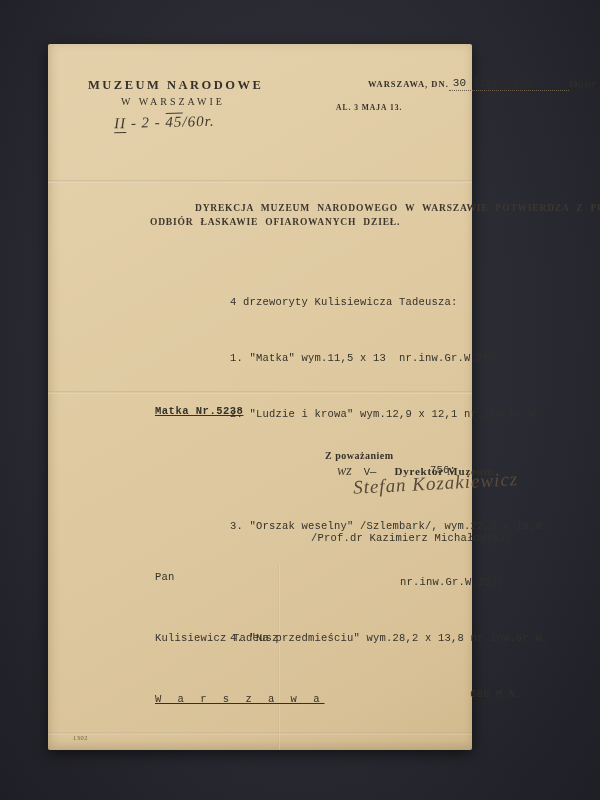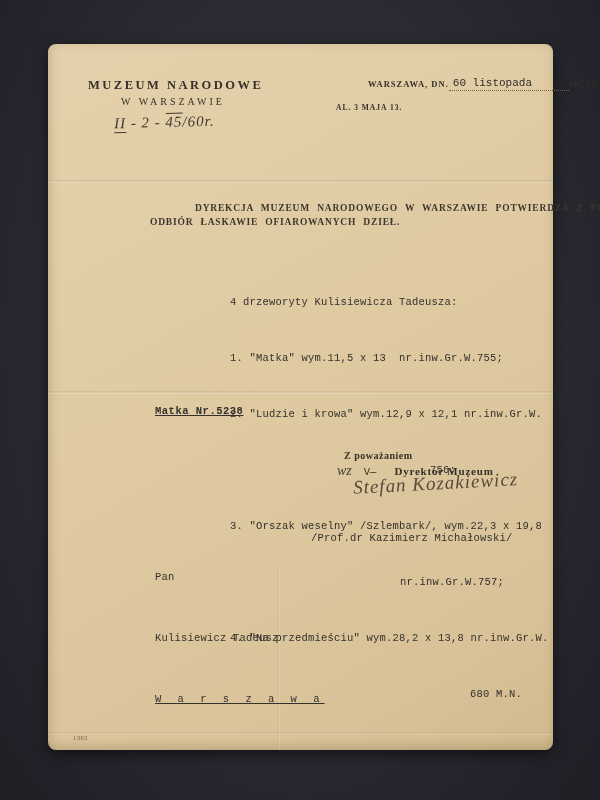--- a/index.html
+++ b/index.html
@@ -6,26 +6,26 @@
   body{
     width:600px;height:800px;position:relative;overflow:hidden;
     background:#26262d;
     font-family:"Liberation Serif", serif;
   }
   .photo-bg{
     position:absolute;inset:0;
     background:radial-gradient(ellipse at 50% 42%, #31313a 0%, #2a2a32 55%, #1e1e25 100%);
   }
   .paper{
-    position:absolute;left:48px;top:44px;width:505px;height:706px;
+    position:absolute;left:48px;top:44px;width:424px;height:706px;
     background:linear-gradient(150deg,#e4d1ab 0%,#dfcaa2 45%,#d9c298 85%,#d2ba8e 100%);
     box-shadow:0 4px 14px rgba(0,0,0,.55),
                inset 0 -4px 10px rgba(100,80,45,.18),
                inset 4px 0 10px rgba(100,80,45,.10);
-    border-radius:8px;
+    border-radius:2px;
   }
   .crease-h{
     position:absolute;left:0;width:100%;height:3px;
     background:linear-gradient(to bottom, rgba(110,90,55,.16), rgba(255,250,235,.30));
     pointer-events:none;
   }
   .crease-v{
     position:absolute;width:2px;
     background:linear-gradient(to right, rgba(110,90,55,.12), rgba(255,250,235,.28));
     pointer-events:none;
@@ -62,21 +62,21 @@
   .list-block{position:absolute;left:182px;top:212px;}
   .list-block .tl{font-size:10.5px;line-height:20px;letter-spacing:.2px;}
   .pad170{padding-left:170px;}
   .pad200{padding-left:200px;}
   .pad240{padding-left:240px;}
   .receipt{
     position:absolute;left:107px;top:361px;font-size:10.5px;font-weight:bold;
     text-decoration:underline;letter-spacing:.5px;
   }
   
-  .sig-closing{position:absolute;left:296px;top:406px;font-size:10px;font-weight:bold;
+  .sig-closing{position:absolute;left:277px;top:406px;font-size:10px;font-weight:bold;
     letter-spacing:.5px;color:#35312a;white-space:nowrap;}
   .sig-row{position:absolute;left:289px;top:417px;white-space:nowrap;}
   .sig-initials{font-style:italic;font-size:14px;color:#46403a;}
   .sig-vmark{font-family:"Liberation Mono", monospace;font-size:10.5px;color:#35312a;margin-left:8px;}
   .sig-title{font-size:11px;font-weight:bold;letter-spacing:.8px;color:#35312a;margin-left:14px;}
   .sig-hand{
     position:absolute;left:305px;top:428px;width:185px;
     font-style:italic;font-size:19px;color:#574a3a;letter-spacing:1px;
     transform:rotate(-3deg);white-space:nowrap;z-index:2;
   }
@@ -103,21 +103,21 @@
   <div class="letterhead">
     <div class="l1">MUZEUM NARODOWE</div>
     <div class="l2">W WARSZAWIE</div>
   </div>
 
   <div class="ref-number"><span class="u">II</span> <span>- 2 -</span> <span class="o">45</span><span>/60r.</span></div>
 
   <div class="dateline">
     <div class="row">
       <span class="city">WARSZAWA, DN.</span>
-      <span class="datefield">60 listopada</span>
+      <span class="datefield">30 listopada</span>
       <span class="yr-pre">19</span>
       <span class="yr">60r.</span>
     </div>
     <div class="street">AL. 3 MAJA 13.</div>
   </div>
 
   <div class="confirmation">
     <div class="cl first">DYREKCJA MUZEUM NARODOWEGO W WARSZAWIE POTWIERDZA Z PODZIĘKOWANIEM</div>
     <div class="cl">ODBIÓR ŁASKAWIE OFIAROWANYCH DZIEŁ.</div>
   </div>

